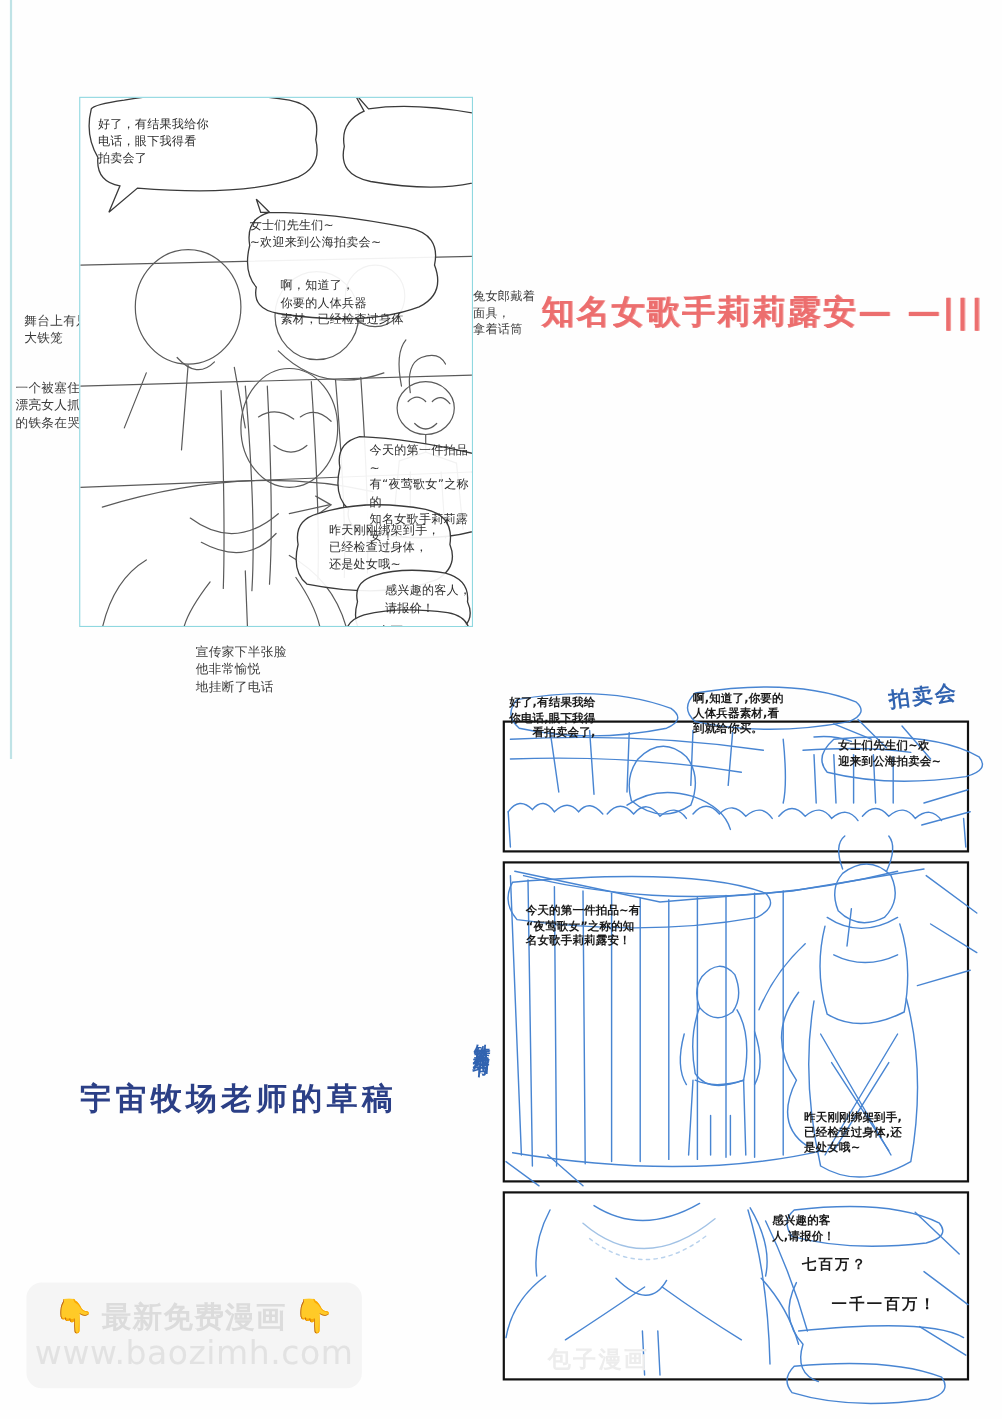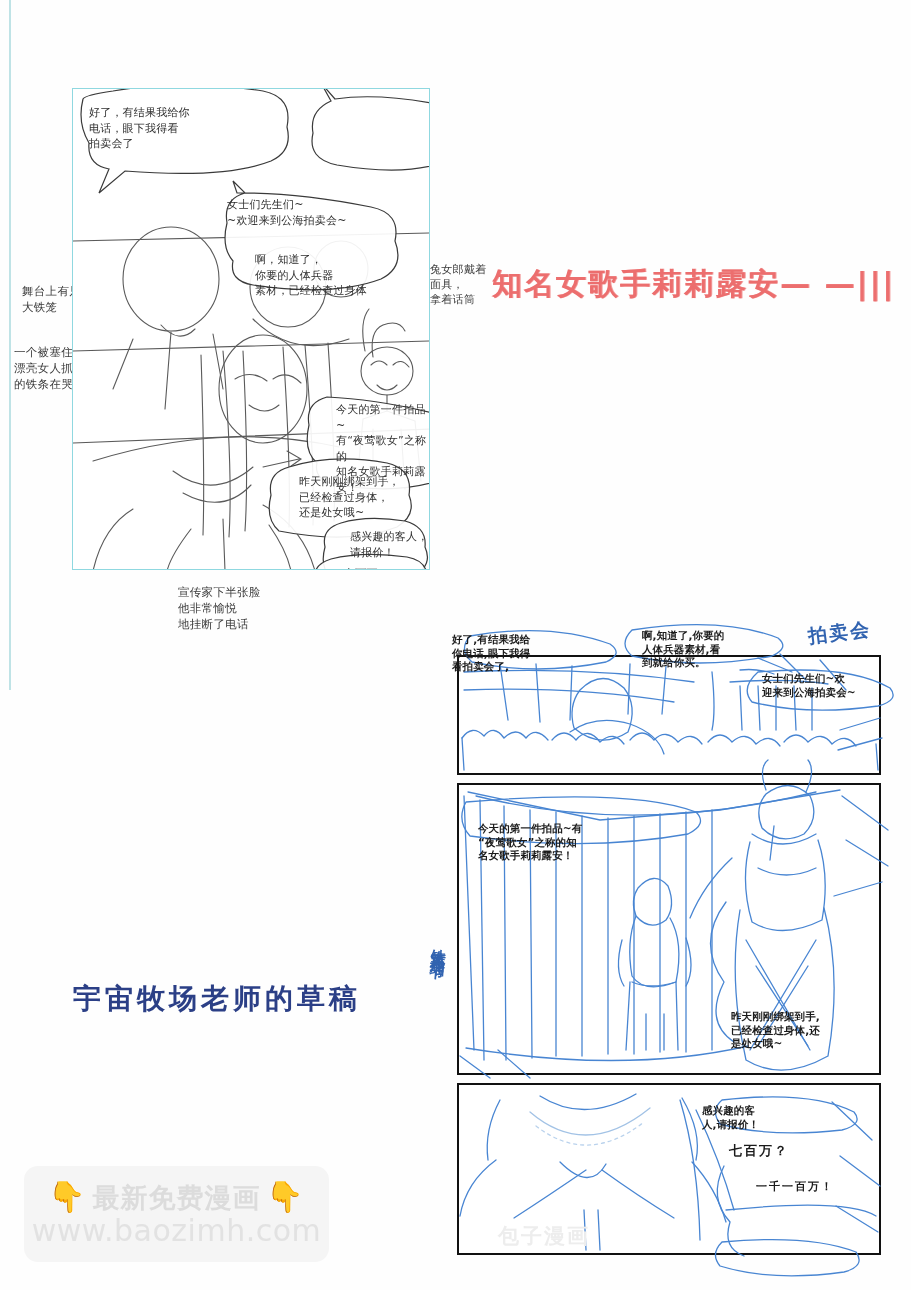--- a/index.html
+++ b/index.html
@@ -82,22 +82,22 @@
   .bbub{
     position:absolute;
     color:#1b1b1b;
     font-size:10.5px;
     line-height:13.5px;
     white-space:pre-line;
     font-weight:bold;
     letter-spacing:0.1px;
     z-index:4;
   }
-  .bb1{left:12px;top:23px;}
-  .bb2{left:190px;top:19px;margin-left:12px;}
+  .bb1{left:23px;top:23px;text-align:right;}
+  .bb2{left:190px;top:19px;}
   .bb3{left:322px;top:62px;}
   .bb4{left:38px;top:212px;}
   .bb6{left:262px;top:494px;}
   .bb7{left:289px;top:534px;}
   .bb8{left:316px;top:570px;}
 
   
   .hand{
     position:absolute;
     color:#3163b0;
@@ -379,21 +379,21 @@
     <div class="bbub bb4">今天的第一件拍品~有
 “夜莺歌女”之称的知
 名女歌手莉莉露安！</div>
     <div class="bbub" style="left:291px;top:400px">昨天刚刚绑架到手,
 已经检查过身体,还
 是处女哦~</div>
 
     <div class="bbub bb6">感兴趣的客
 人,请报价！</div>
     <div class="bbub bb7" style="font-size:13px;letter-spacing:2px">七百万？</div>
-    <div class="bbub bb8" style="font-size:11px;letter-spacing:2px">一千一百万！</div>
+    <div class="bbub bb8" style="font-size:14px;letter-spacing:2px">一千一百万！</div>
 
     <div class="hand hand-auction">拍卖会</div>
     <div class="hand hand-cage">铁笼再加细节</div>
   </div>
 
   <div class="faint-wm">包子漫画</div>
 
   <div class="blue-caption">宇宙牧场老师的草稿</div>
 
   <div class="watermark">

